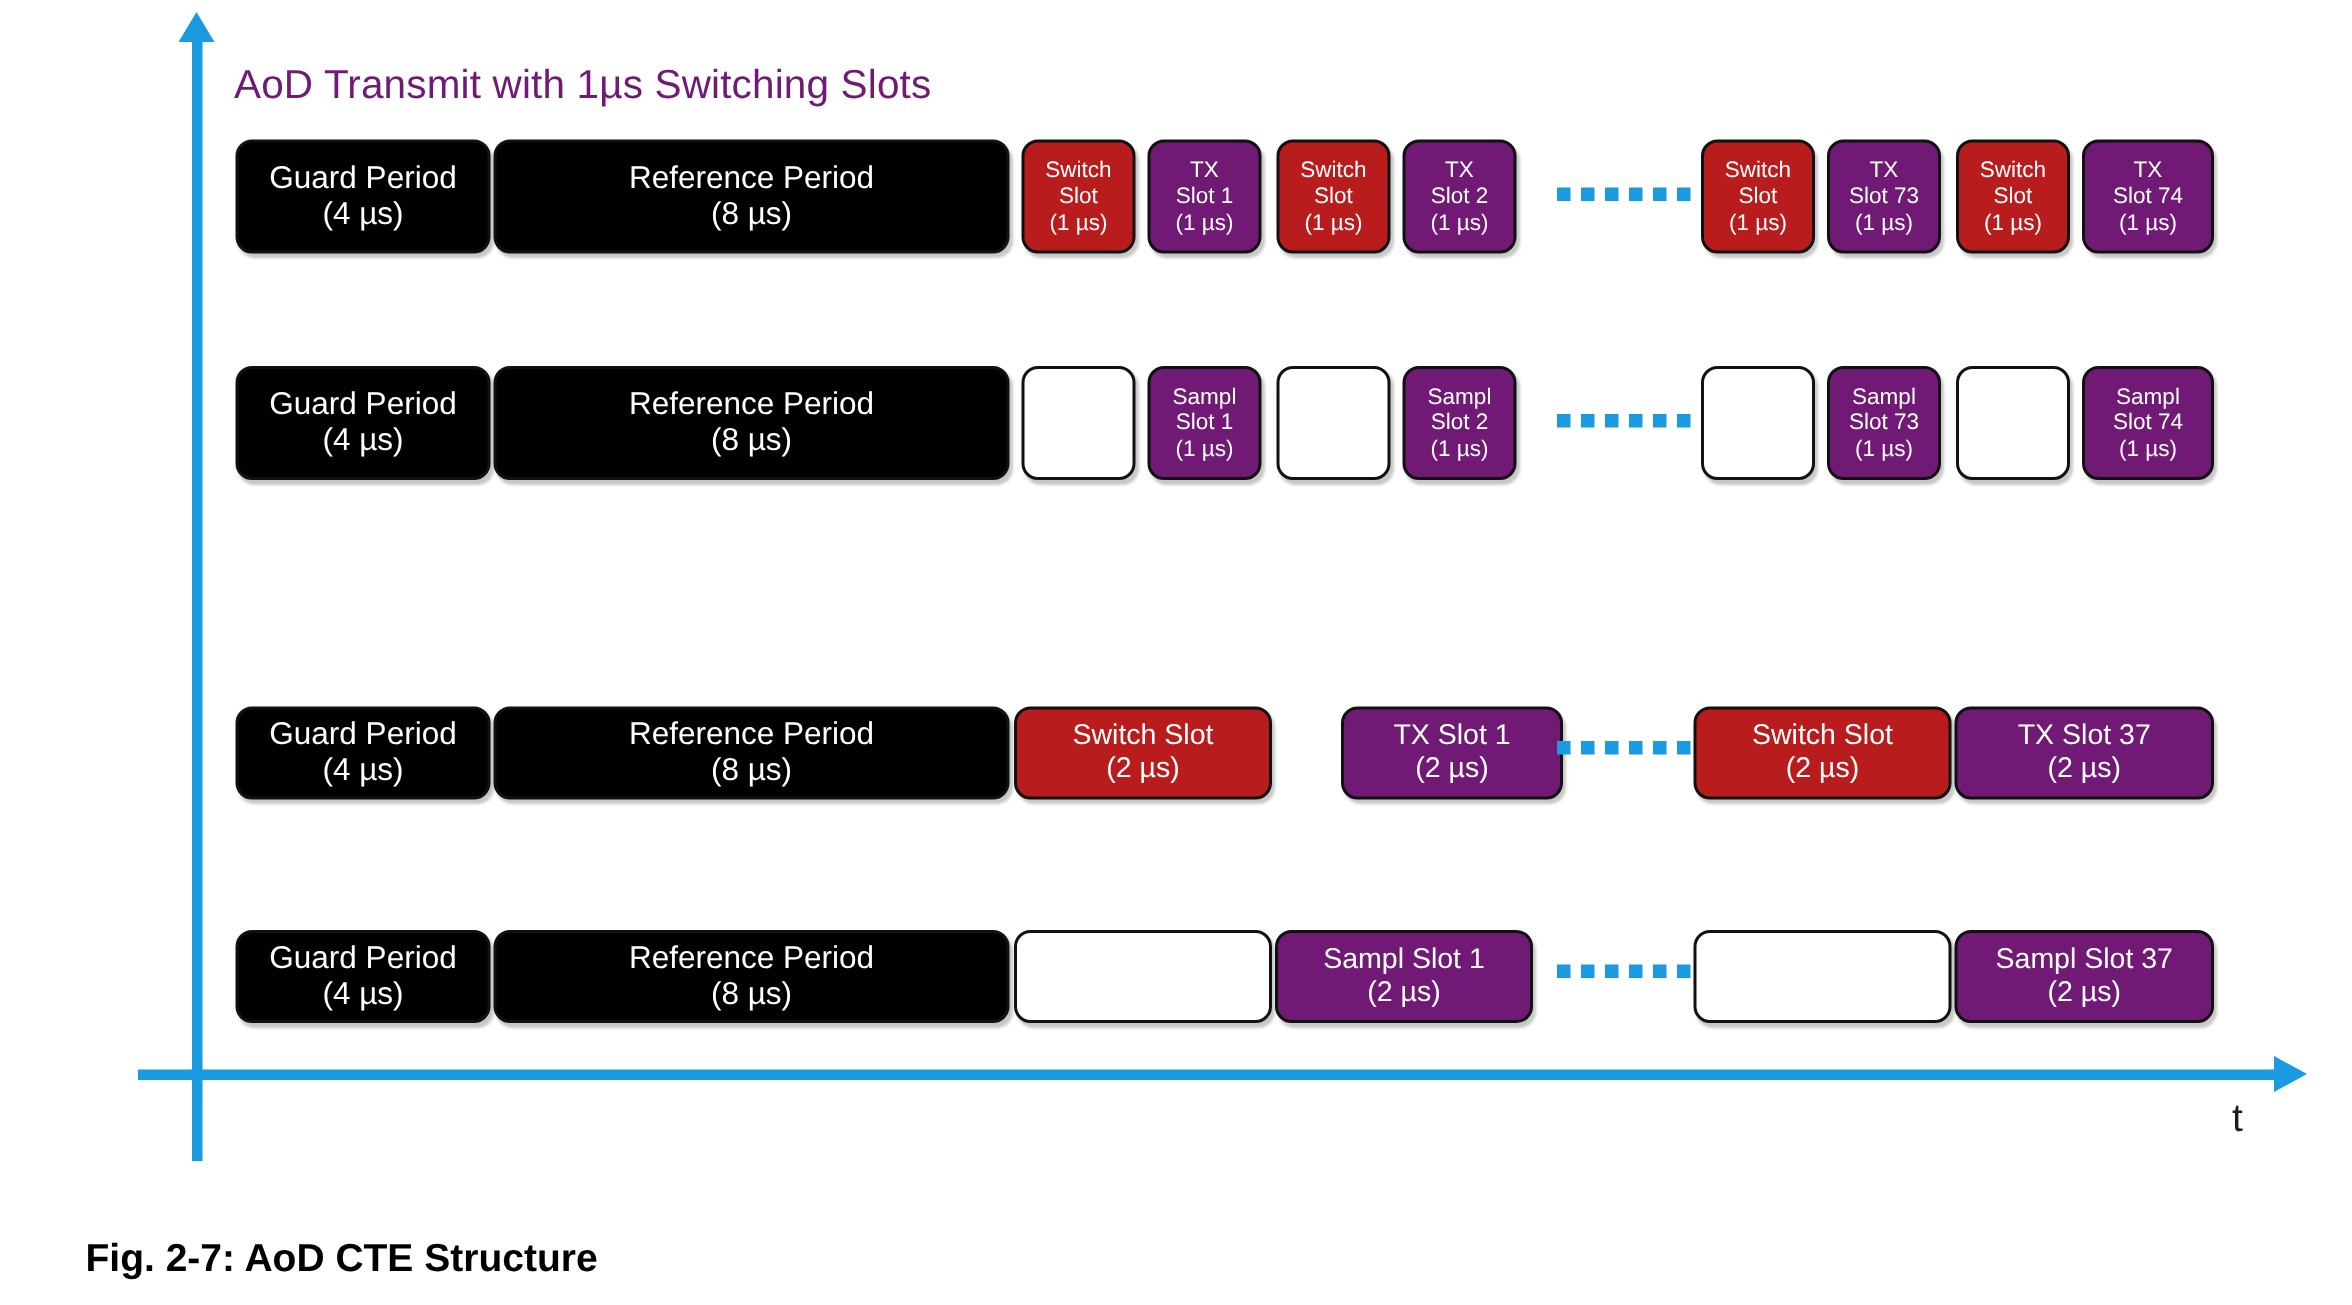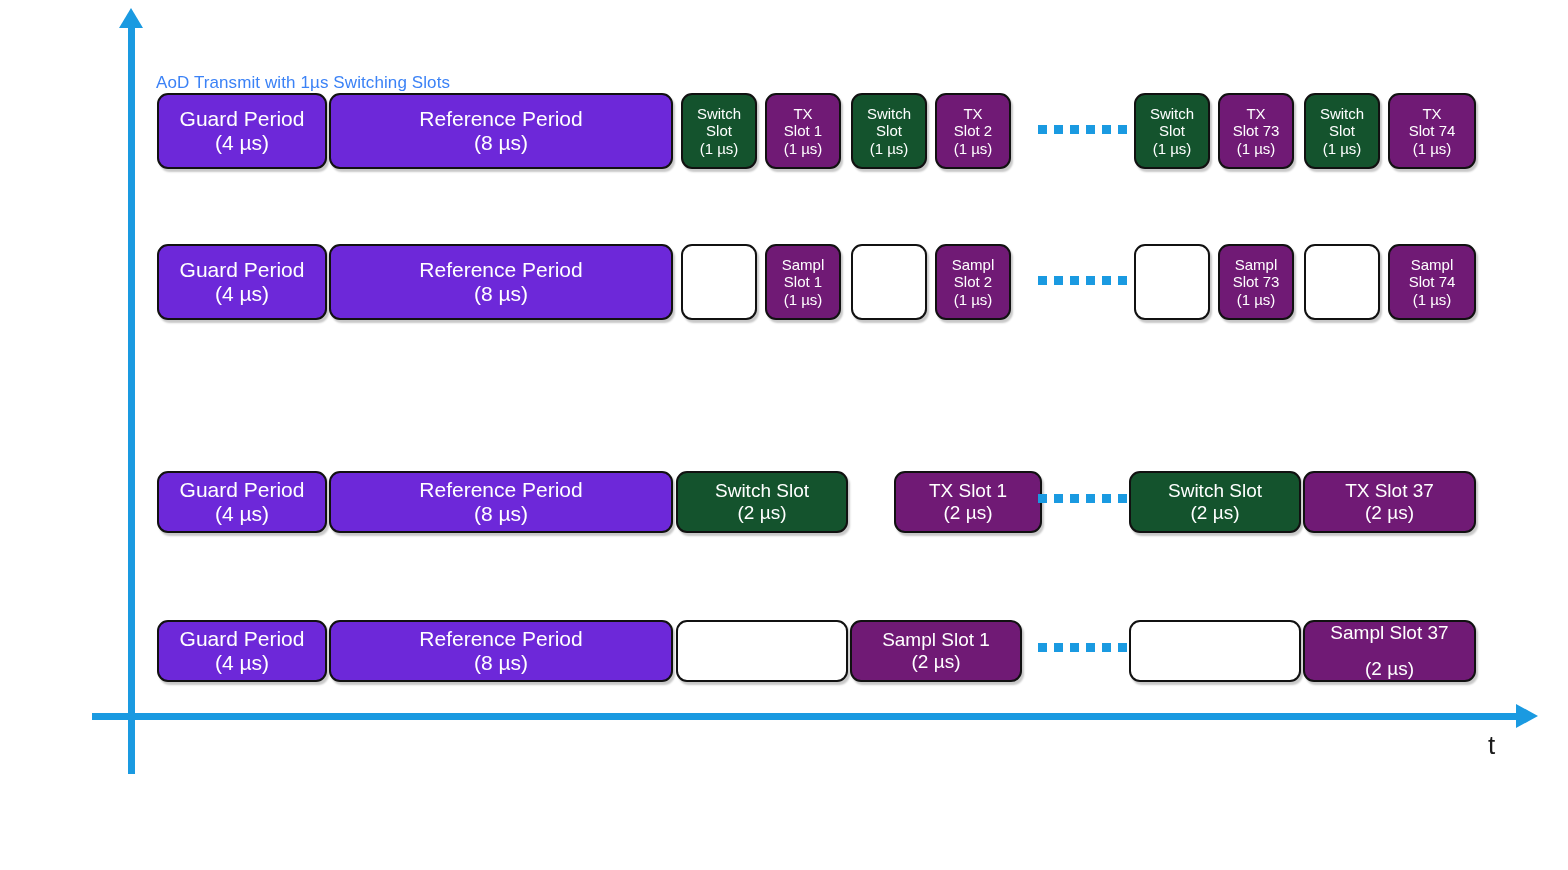--- a/index.html
+++ b/index.html
@@ -61,26 +61,25 @@
     top: 730px;
     font-size: 26px;
     color: #1c1c1c;
     font-family: "Liberation Sans", sans-serif;
   }
 
   
   .section-title {
     position: absolute;
     left: 156px;
-    font-size: 17px;
-    color: #3b82f6;
+    font-size: 27px;
+    color: #701a75;
     letter-spacing: 0.1px;
     white-space: nowrap;
     font-family: "Liberation Sans", sans-serif;
-    margin-top: 32px;
   }
 
   
   .block {
     position: absolute;
     box-sizing: border-box;
     border: 2.5px solid #111111;
     border-radius: 11px;
     display: flex;
     flex-direction: column;
@@ -88,22 +87,22 @@
     justify-content: center;
     text-align: center;
     color: #ffffff;
     line-height: 1.16;
     box-shadow: 2px 3px 2px rgba(0,0,0,0.22);
     overflow: hidden;
     font-family: "Liberation Sans", sans-serif;
   }
   .block span { display: block; white-space: nowrap; }
 
-  .c-blue  { background: #6d28d9; }
-  .c-green { background: #14532d; }
+  .c-blue  { background: #000000; }
+  .c-green { background: #b91c1c; }
   .c-brown { background: #701a75; }
   .c-white { background: #ffffff; color: #ffffff; }
 
   .f-lg  { font-size: 21px; }
   .f-md  { font-size: 19px; }
   .f-sm  { font-size: 15px; }
 
   
   .ellipsis {
     position: absolute;
@@ -302,19 +301,20 @@
     <i></i>
       <i></i>
       <i></i>
       <i></i>
       <i></i>
       <i></i>
   </div>
   <div class="block c-white f-md" style="left:1129px; top:620px; width:172px; height:62px;">
     <span></span>
   </div>
-  <div class="block c-brown f-md" style="left:1303px; top:620px; width:173px; height:62px;justify-content:space-between;">
+  <div class="block c-brown f-md" style="left:1303px; top:620px; width:173px; height:62px;">
     <span>Sampl Slot 37</span>
     <span>(2 µs)</span>
   </div>
 
+  <div class="caption">Fig. 2-7: AoD CTE Structure</div>
 
 </div>
 
 </body></html>

